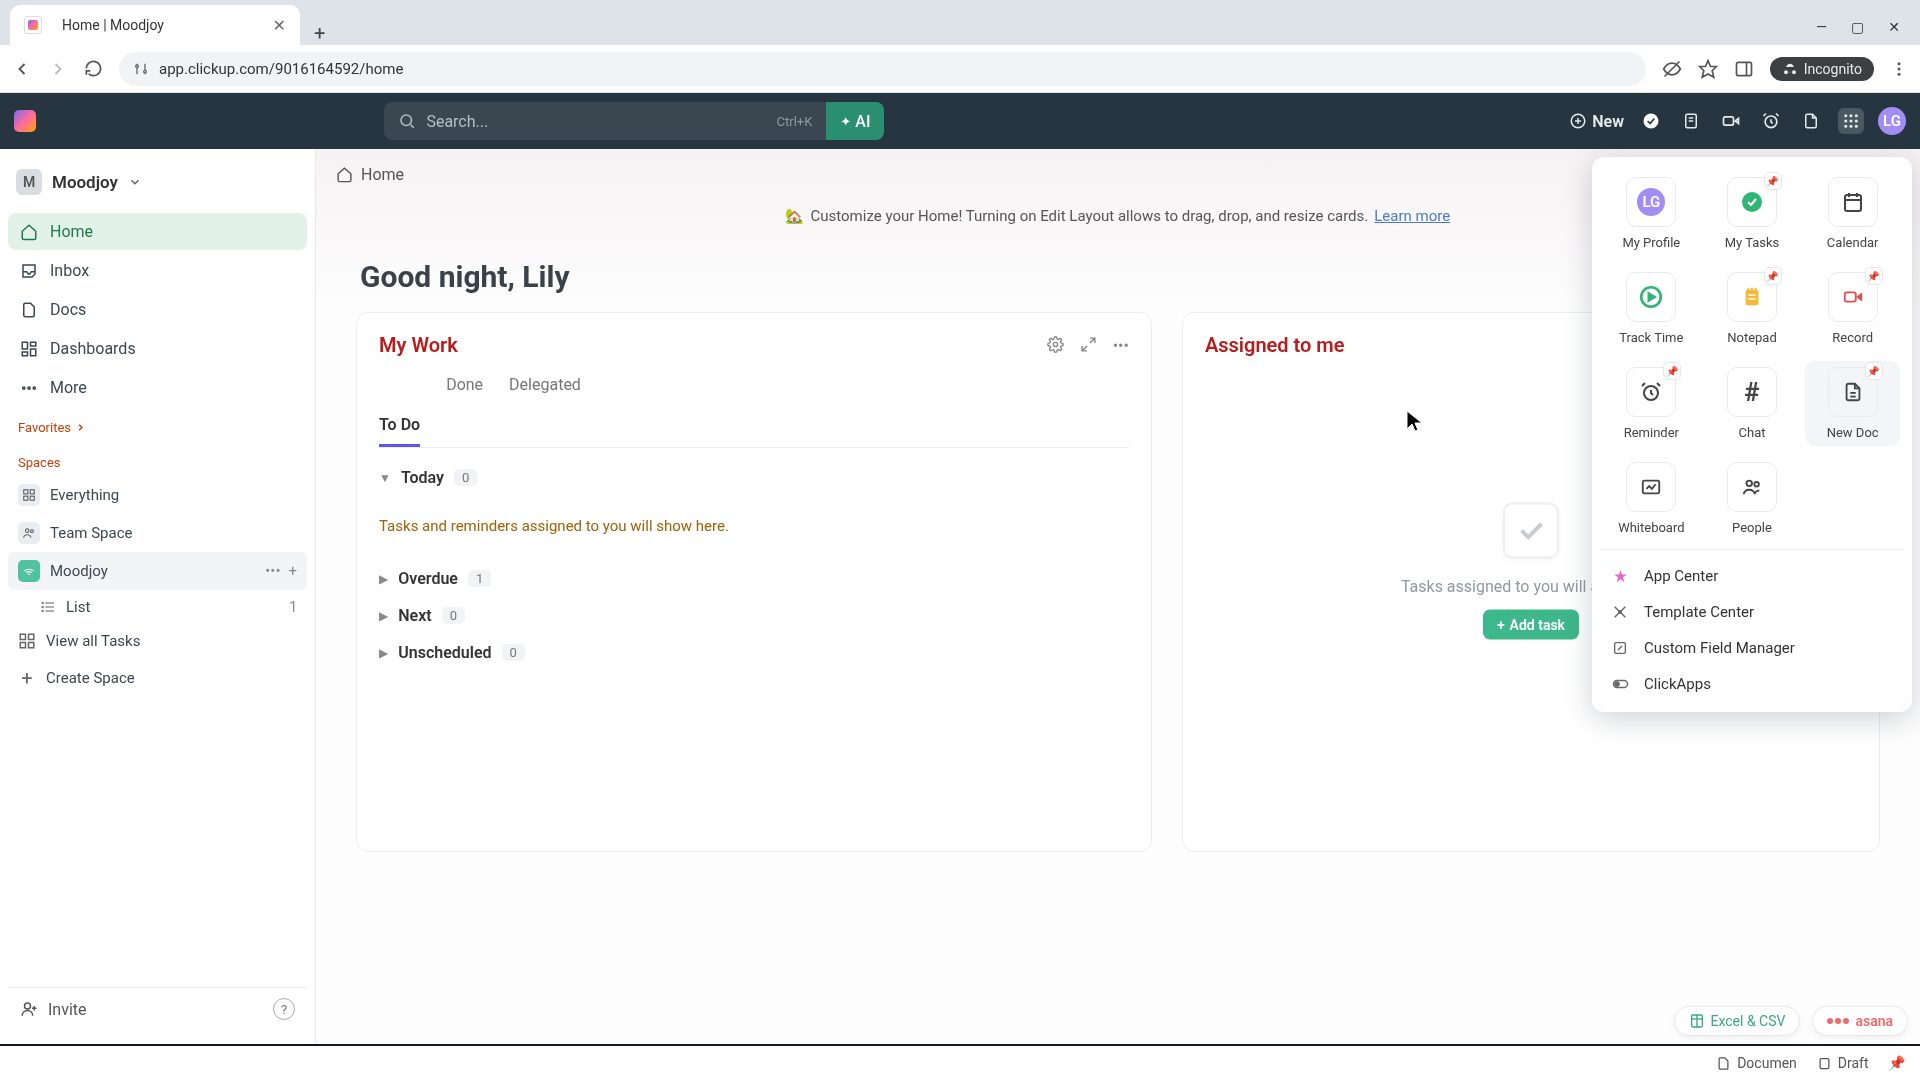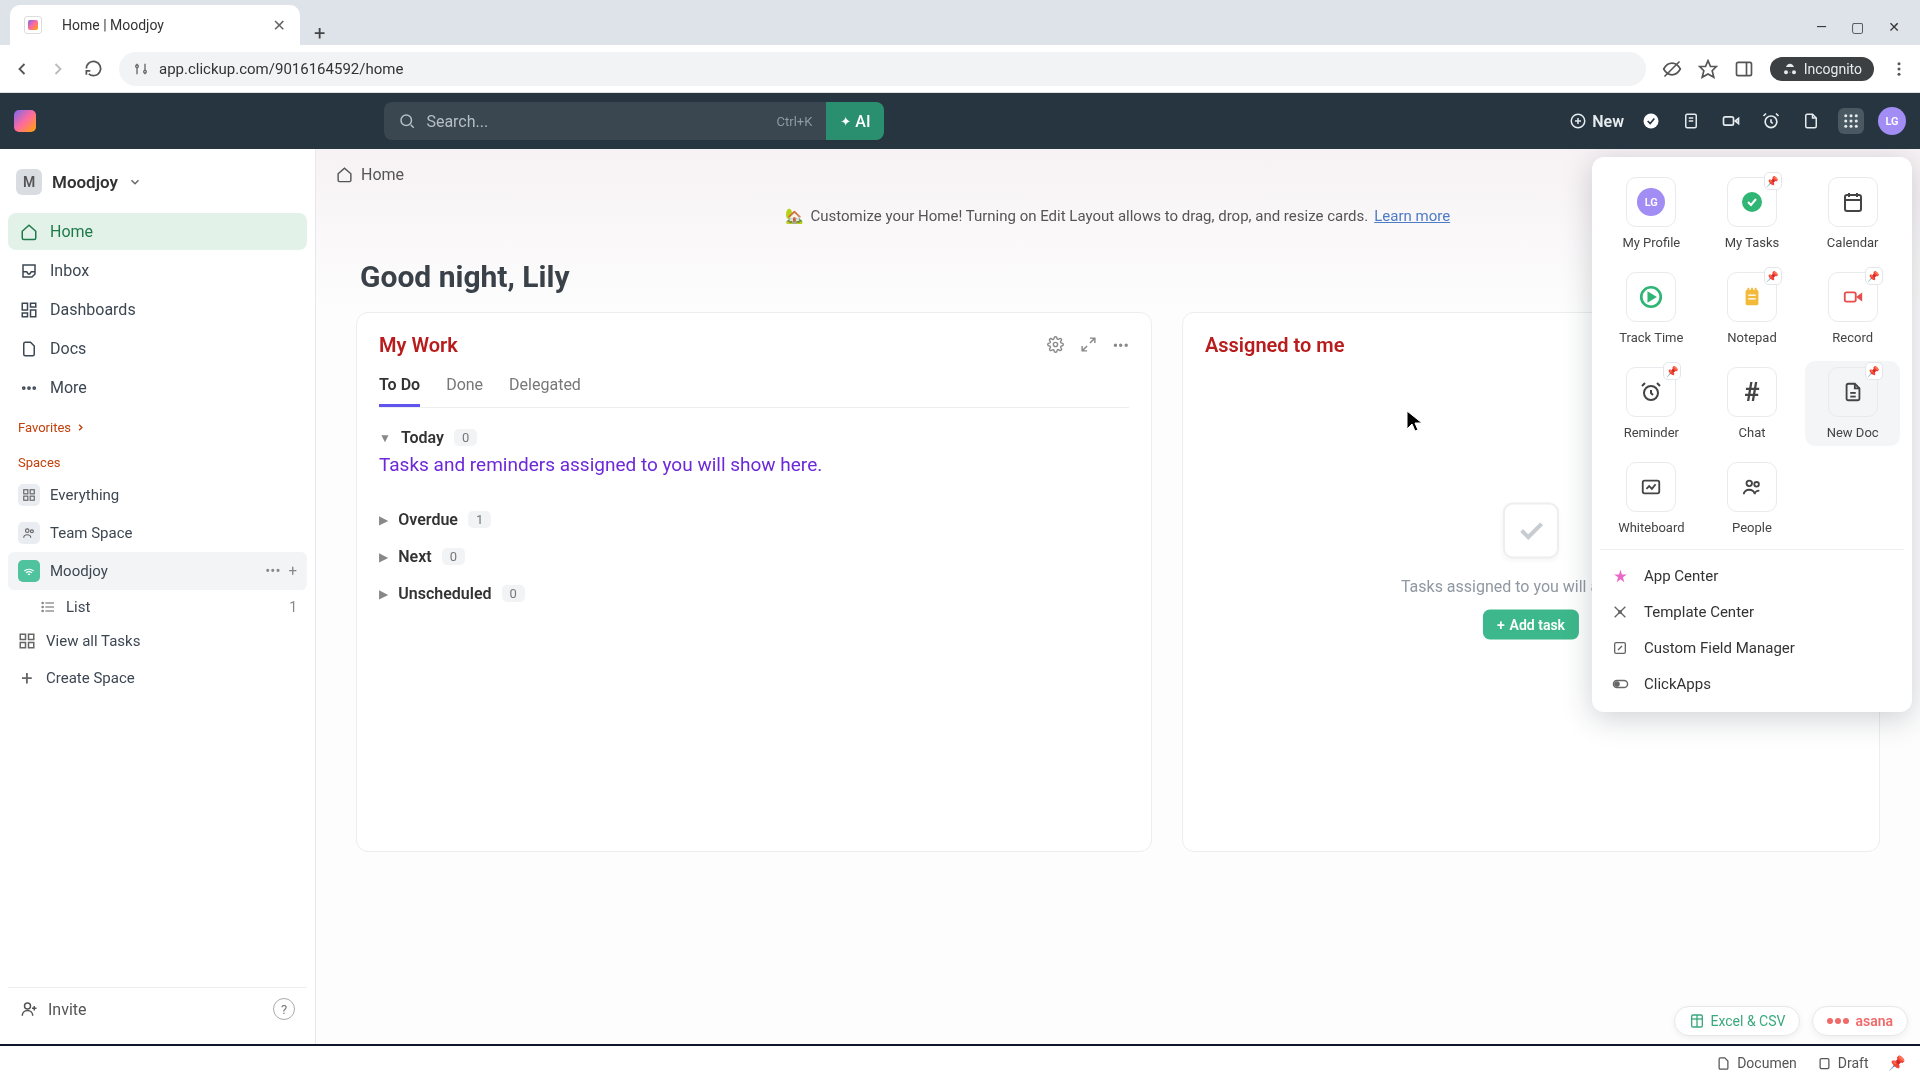--- a/index.html
+++ b/index.html
@@ -28,21 +28,21 @@
 .app-topbar { height:56px; background:#263540; display:flex; align-items:center; padding:0 14px; gap:12px; color:#fff;}
 .app-logo { width:22px;height:22px;border-radius:5px;background:linear-gradient(135deg,#7b68ee,#ff6b9d,#ffa500);}
 .search-pill { flex:0 0 500px; margin-left:auto; margin-right:auto; display:flex; align-items:center; }
 .search-main { background:#3a4750; border-radius:8px 0 0 8px; height:38px; flex:1; display:flex; align-items:center; padding:0 14px; color:#b5bec5; gap:10px;}
 .search-kbd { margin-left:auto; font-size:13px; color:#8d99a3;}
 .ai-btn { background:#2a8f6f; color:#fff; border-radius:0 8px 8px 0; height:38px; padding:0 14px; display:flex; align-items:center; gap:4px; font-weight:500;}
 .ai-spark { font-size:13px; }
 .topbar-right { display:flex; align-items:center; gap:14px; margin-left:auto; color:#e6ebee;}
 .new-btn { display:flex; align-items:center; gap:5px; font-weight:600;}
 .icon-btn { cursor:pointer; display:flex; align-items:center; justify-content:center; width:26px; height:26px;}
-.avatar { width:28px;height:28px;border-radius:50%;background:#a28df5;color:#fff;font-size:11px;display:flex;align-items:center;justify-content:center;font-weight:600;}
+.avatar { width:28px;height:28px;border-radius:50%;background:#a28df5;color:#fff;font-size:15px;display:flex;align-items:center;justify-content:center;font-weight:600;}
 .apps-btn.active { background:#4a5862; border-radius:6px; }
 
 
 .app-body { display:flex; height:calc(1080px - 45px - 48px - 56px - 36px); position:relative; }
 .sidebar { width:316px; border-right:1px solid #e6e8eb; padding:14px 8px; display:flex; flex-direction:column;}
 .ws-header { display:flex; align-items:center; gap:10px; padding:6px 8px; cursor:pointer;}
 .ws-icon { width:26px;height:26px;border-radius:6px;background:#d9dde2;color:#555;display:flex;align-items:center;justify-content:center;font-weight:600;font-size:14px;}
 .ws-name { font-weight:600; font-size:17px; color:#333;}
 .ws-caret { color:#666; }
 .side-nav { margin-top:12px; display:flex; flex-direction:column; gap:2px;}
@@ -66,26 +66,26 @@
 .info-banner-inner { color:#555; font-size:15px; display:flex; gap:6px; align-items:center;}
 .info-banner a { color:#4d7cc7; text-decoration:underline; cursor:pointer;}
 .greeting { font-size:30px; font-weight:700; color:#3a4148; padding:26px 0 18px 44px;}
 .cards-row { display:flex; gap:30px; padding:0 40px; }
 .card { background:#fff; border:1px solid #ebedef; border-radius:12px; padding:20px 22px; flex:1; min-height:540px; position:relative;}
 .card-head { display:flex; align-items:center; }
 .card-title { font-size:20px; font-weight:600; color:#b91c1c;}
 .card-head-icons { margin-left:auto; display:flex; gap:16px; color:#888;}
 .tabs { display:flex; gap:26px; margin-top:18px; border-bottom:1px solid #eceef1;}
 .tab-item { padding:0 0 10px 0; font-size:16px; color:#777; cursor:pointer;}
-.tab-item.active { color:#333; font-weight:600; border-bottom:3px solid #5f55ee;}
+.tab-item.active { color:#333; font-weight:600; border-bottom:3px solid #5f55ee;margin-top:40px;}
 .group-row { display:flex; align-items:center; gap:10px; margin-top:20px; color:#333; cursor:pointer;}
 .group-caret { color:#888; font-size:12px;}
 .group-name { font-weight:600; font-size:16px;}
 .group-count { background:#f1f3f5; color:#777; border-radius:5px; padding:1px 8px; font-size:13px;}
-.placeholder-text { color:#6d28d9; font-size:19px; margin-top:6px;}
+.placeholder-text { color:#a16207; font-size:15px; margin-top:30px;}
 .empty-state { position:absolute; left:50%; top:48%; transform:translate(-50%,-50%); text-align:center; color:#8f99a2;}
 .empty-check { width:56px;height:56px;border-radius:10px;background:#fff;border:2px solid #edeef0;display:flex;align-items:center;justify-content:center;margin:0 auto 18px auto;box-shadow:0 2px 4px rgba(0,0,0,.04);}
 .empty-check svg { color:#c7ccd1;}
 .add-task-btn { background:#3db88c; color:#fff; border:none; border-radius:7px; padding:7px 14px; font-size:14px; font-weight:600; display:flex; align-items:center; gap:5px; margin:14px auto 0 auto; cursor:pointer;}
 
 
 .apps-popover { position:absolute; right:8px; top:8px; width:320px; background:#fff; border-radius:12px; box-shadow:0 6px 30px rgba(30,40,55,.22); padding:14px 8px 10px 8px; z-index:50;}
 .apps-grid { display:grid; grid-template-columns:repeat(3,1fr); gap:10px 6px; padding:0 4px;}
 .app-cell { display:flex; flex-direction:column; align-items:center; gap:8px; padding:6px 2px; border-radius:10px; cursor:pointer; position:relative;}
 .app-cell.hover { background:#f4f5f7; }
@@ -287,32 +287,32 @@
       </div>
       <div class="side-item">
         <svg width="18" height="18" viewBox="0 0 24 24" fill="none" stroke="currentColor" stroke-width="2">
             <path d="M4 4h16v12l-4 4H4V4z"></path>
             <path d="M4 13h5l2 3h2l2-3h5"></path>
           </svg>
         <span>Inbox</span>
       </div>
       <div class="side-item">
         <svg width="18" height="18" viewBox="0 0 24 24" fill="none" stroke="currentColor" stroke-width="2">
+            <path d="M14 3H7a2 2 0 00-2 2v14a2 2 0 002 2h10a2 2 0 002-2V8l-5-5z"></path>
+          </svg>
+        <span>Docs</span>
+      </div>
+      <div class="side-item">
+        <svg width="18" height="18" viewBox="0 0 24 24" fill="none" stroke="currentColor" stroke-width="2">
             <rect x="3" y="3" width="7" height="9"></rect>
             <rect x="14" y="3" width="7" height="5"></rect>
             <rect x="14" y="12" width="7" height="9"></rect>
             <rect x="3" y="16" width="7" height="5"></rect>
           </svg>
         <span>Dashboards</span>
-      </div>
-      <div class="side-item">
-        <svg width="18" height="18" viewBox="0 0 24 24" fill="none" stroke="currentColor" stroke-width="2">
-            <path d="M14 3H7a2 2 0 00-2 2v14a2 2 0 002 2h10a2 2 0 002-2V8l-5-5z"></path>
-          </svg>
-        <span>Docs</span>
       </div>
       <div class="side-item">
         <svg width="18" height="18" viewBox="0 0 24 24" fill="none" stroke="currentColor" stroke-width="2">
             <circle cx="5" cy="12" r="1.5"></circle>
             <circle cx="12" cy="12" r="1.5"></circle>
             <circle cx="19" cy="12" r="1.5"></circle>
           </svg>
         <span>More</span>
       </div>
     </div>

